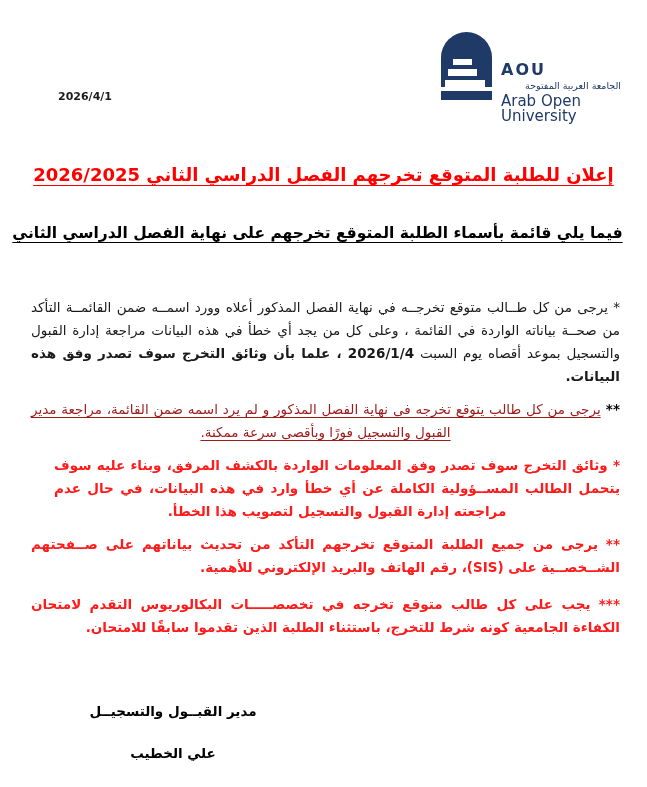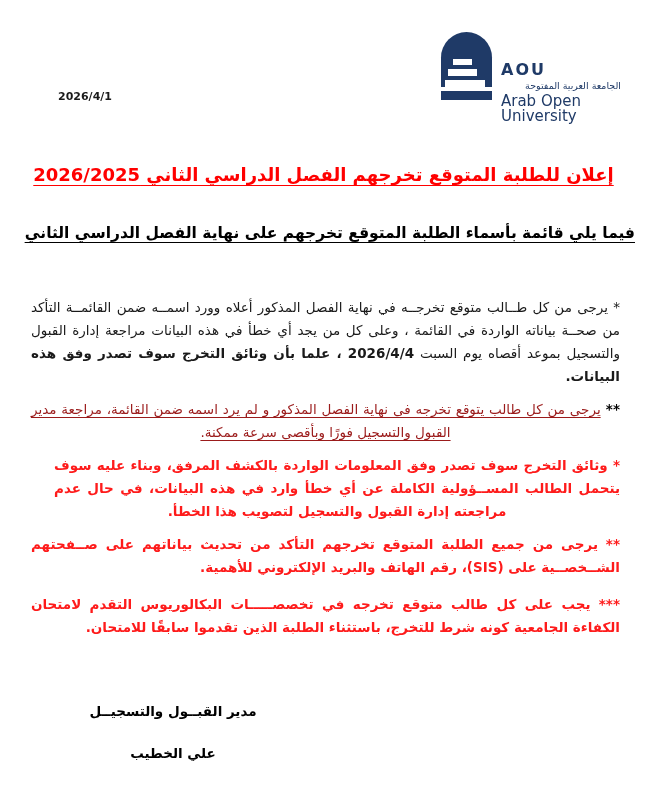--- a/index.html
+++ b/index.html
@@ -36,21 +36,21 @@
   .logo-en{font-size:15px;color:var(--brand);margin-top:3px;}
 
   
   .title{
     position:absolute;left:0;right:0;top:164px;direction:rtl;
     text-align:center;font-size:18px;font-weight:bold;color:var(--title-red);
     text-decoration:underline;text-underline-offset:4px;
   }
   .subtitle{
     position:absolute;left:0;right:12px;top:219px;direction:rtl;
-    text-align:right;font-size:15.5px;font-weight:bold;color:#000;line-height:28px;
+    text-align:center;font-size:15.5px;font-weight:bold;color:#000;line-height:28px;
   }
   .subtitle div{text-decoration:underline;text-underline-offset:4px;}
 
   
   .body-p{
     position:absolute;left:31px;right:27px;direction:rtl;
     text-align:justify;font-size:13.5px;line-height:23px;color:var(--ink);
   }
   .p1{top:296px;}
   .p1 .bold-part{font-weight:bold;}
@@ -88,21 +88,21 @@
       <div class="logo-en">Arab Open University</div>
     </div>
   </div>
 
   <div class="title">إعلان للطلبة المتوقع تخرجهم الفصل الدراسي الثاني  2026/2025</div>
 
   <div class="subtitle">
     <div>فيما يلي قائمة بأسماء الطلبة المتوقع تخرجهم على نهاية الفصل الدراسي الثاني</div>
   </div>
 
-  <p class="body-p p1"><span>* يرجى من كل طــالب متوقع تخرجــه في نهاية الفصل المذكور أعلاه وورد اسمــه ضمن القائمــة التأكد من صحــة بياناته الواردة في القائمة ، وعلى كل من يجد أي خطأ في هذه البيانات مراجعة إدارة القبول والتسجيل بموعد أقصاه يوم السبت </span><span class="bold-part">2026/4/4</span><span class="bold-part"> ، علما بأن وثائق التخرج سوف تصدر وفق هذه البيانات.</span></p>
+  <p class="body-p p1"><span>* يرجى من كل طــالب متوقع تخرجــه في نهاية الفصل المذكور أعلاه وورد اسمــه ضمن القائمــة التأكد من صحــة بياناته الواردة في القائمة ، وعلى كل من يجد أي خطأ في هذه البيانات مراجعة إدارة القبول والتسجيل بموعد أقصاه يوم السبت </span><span class="bold-part">2026/1/4</span><span class="bold-part"> ، علما بأن وثائق التخرج سوف تصدر وفق هذه البيانات.</span></p>
 
   <p class="body-p p2"><span class="p2-prefix">** </span><span class="p2-text">يرجى من كل طالب يتوقع تخرجه فى نهاية الفصل المذكور و لم يرد اسمه ضمن القائمة، مراجعة مدير القبول والتسجيل فورًا وبأقصى سرعة ممكنة.</span></p>
 
   <p class="body-p red-p p3">* وثائق التخرج سوف تصدر وفق المعلومات الواردة بالكشف المرفق، وبناء عليه سوف يتحمل الطالب المســؤولية الكاملة عن أي خطأ وارد في هذه البيانات، في حال عدم مراجعته إدارة القبول والتسجيل لتصويب هذا الخطأ.</p>
 
   <p class="body-p red-p p5">*** يجب على كل طالب متوقع تخرجه في تخصصـــــات البكالوريوس التقدم لامتحان الكفاءة الجامعية كونه شرط للتخرج، باستثناء الطلبة الذين تقدموا سابقًا للامتحان.</p>
 
   <p class="body-p red-p p4">** يرجى من جميع الطلبة المتوقع تخرجهم التأكد من تحديث بياناتهم على صــفحتهم الشــخصــية على (SIS)، رقم الهاتف والبريد الإلكتروني للأهمية.</p>
 
   <div class="signature">

